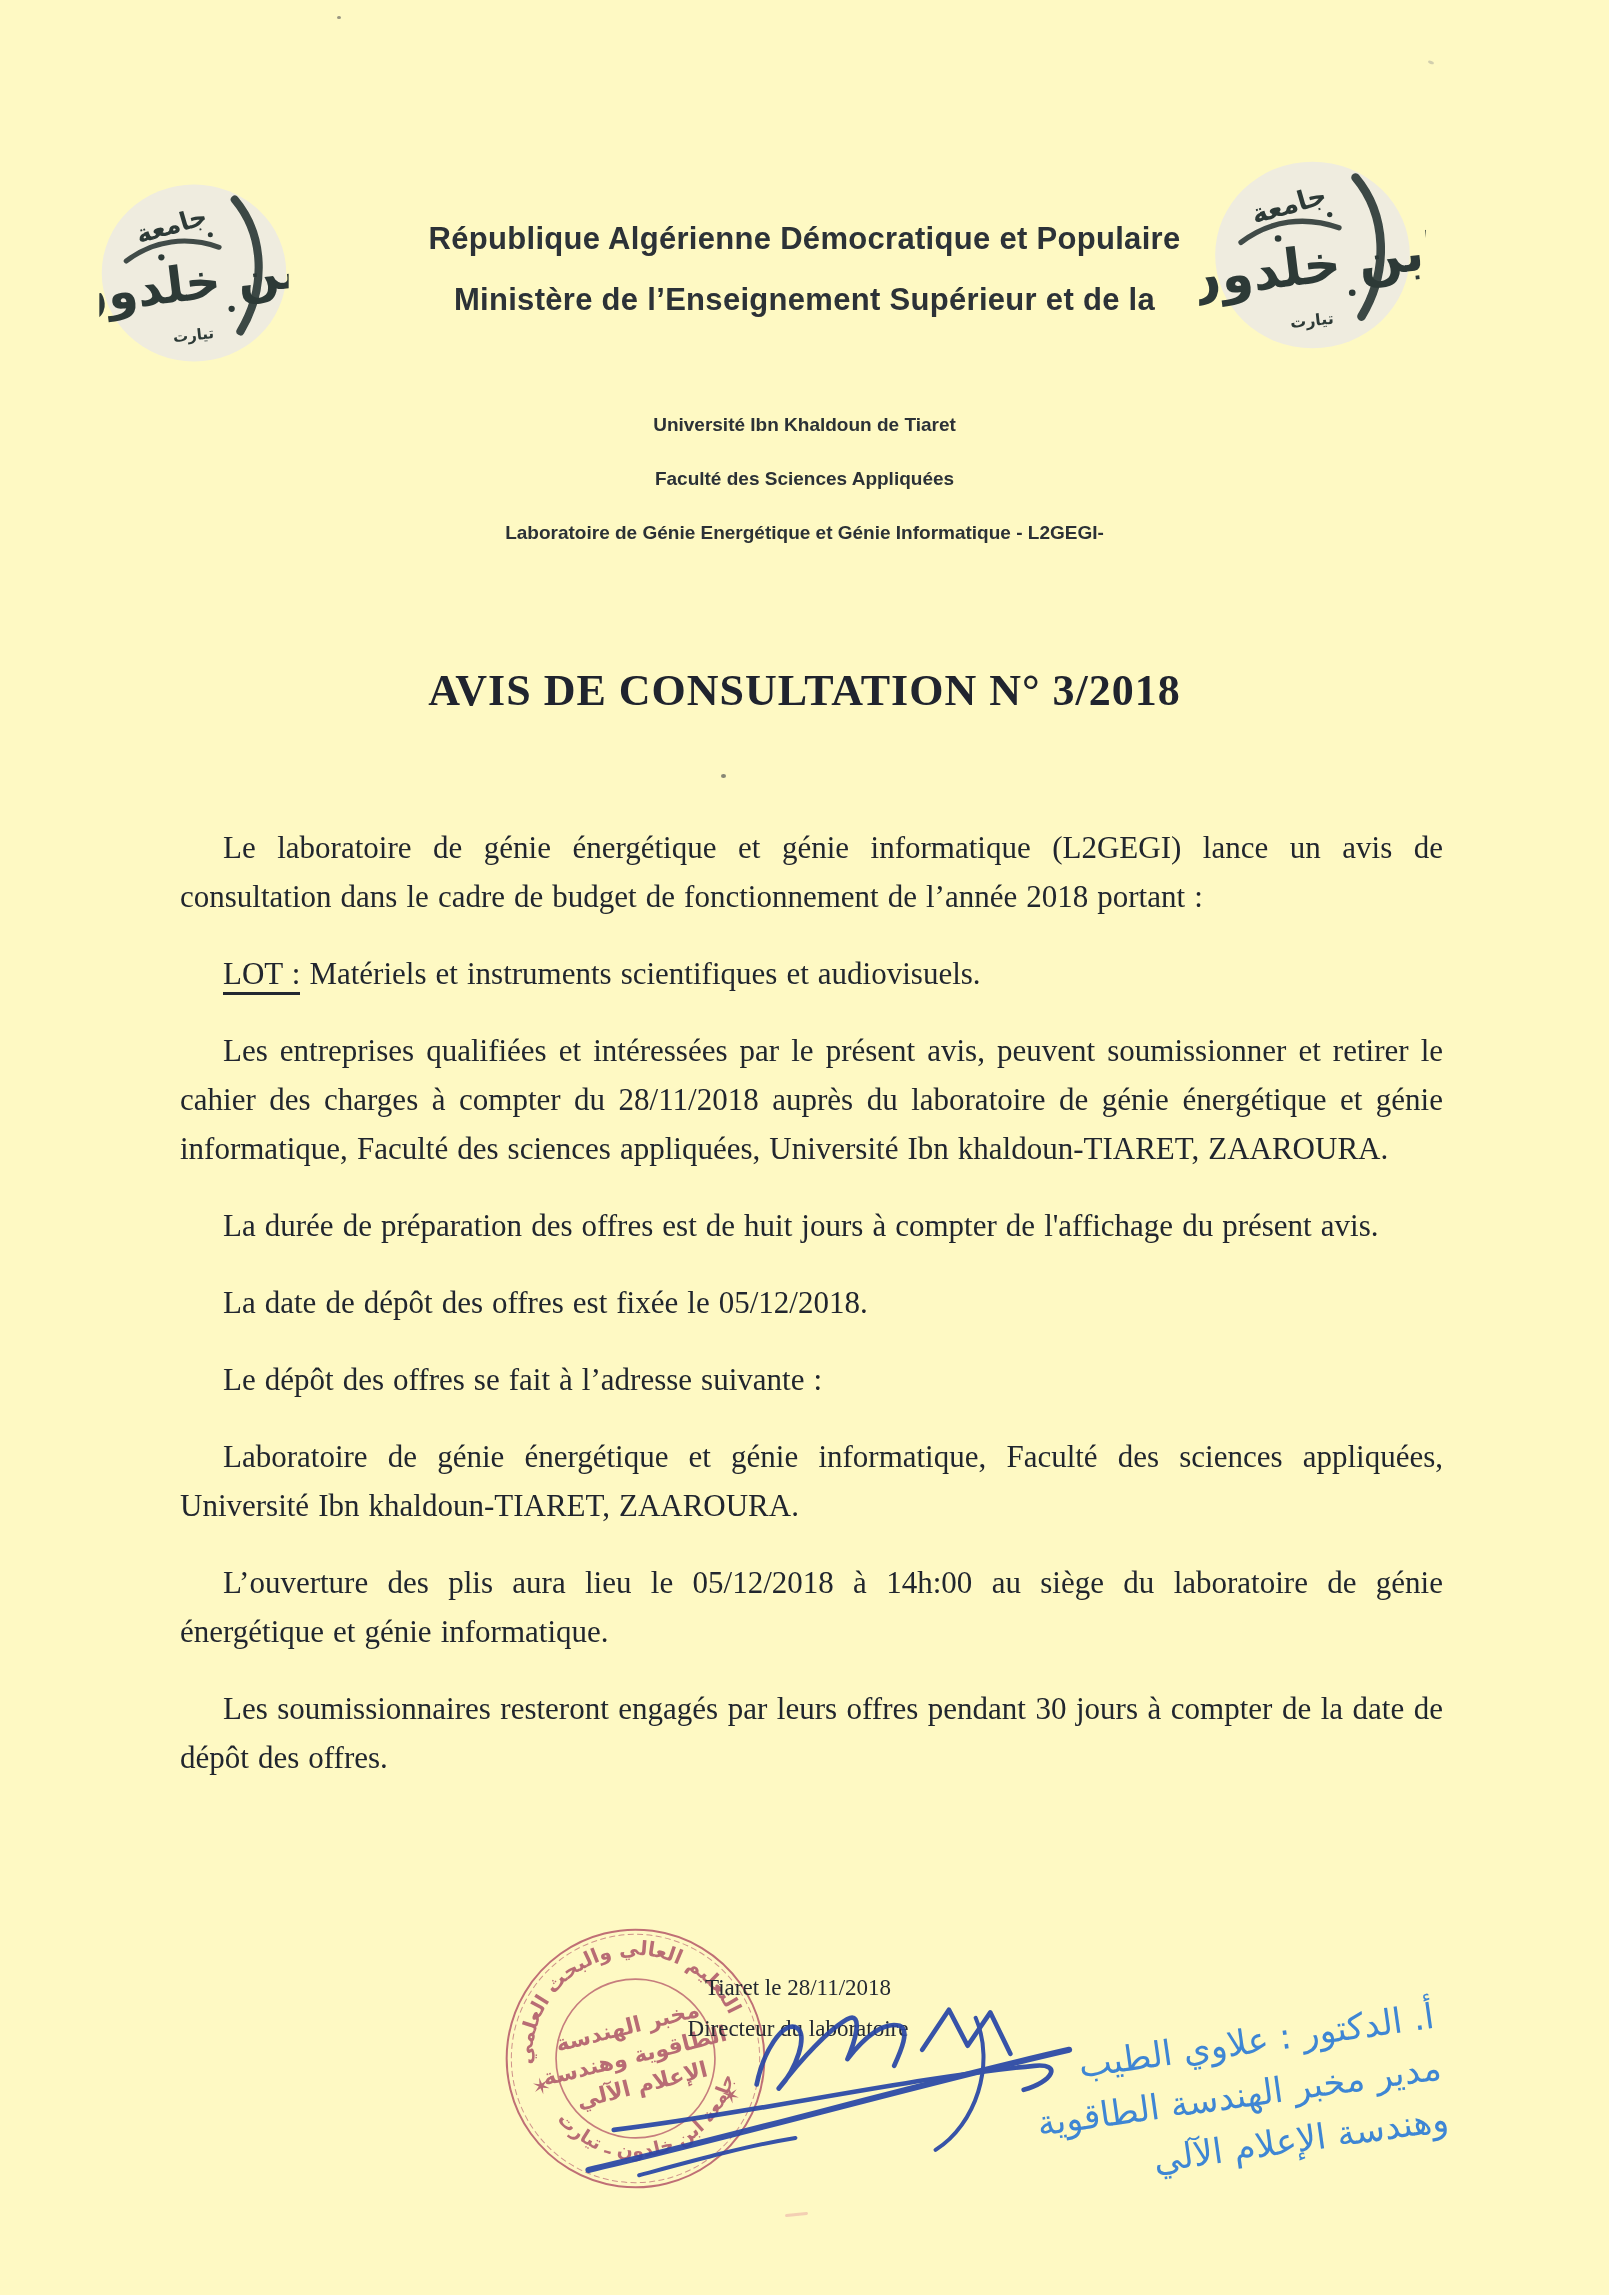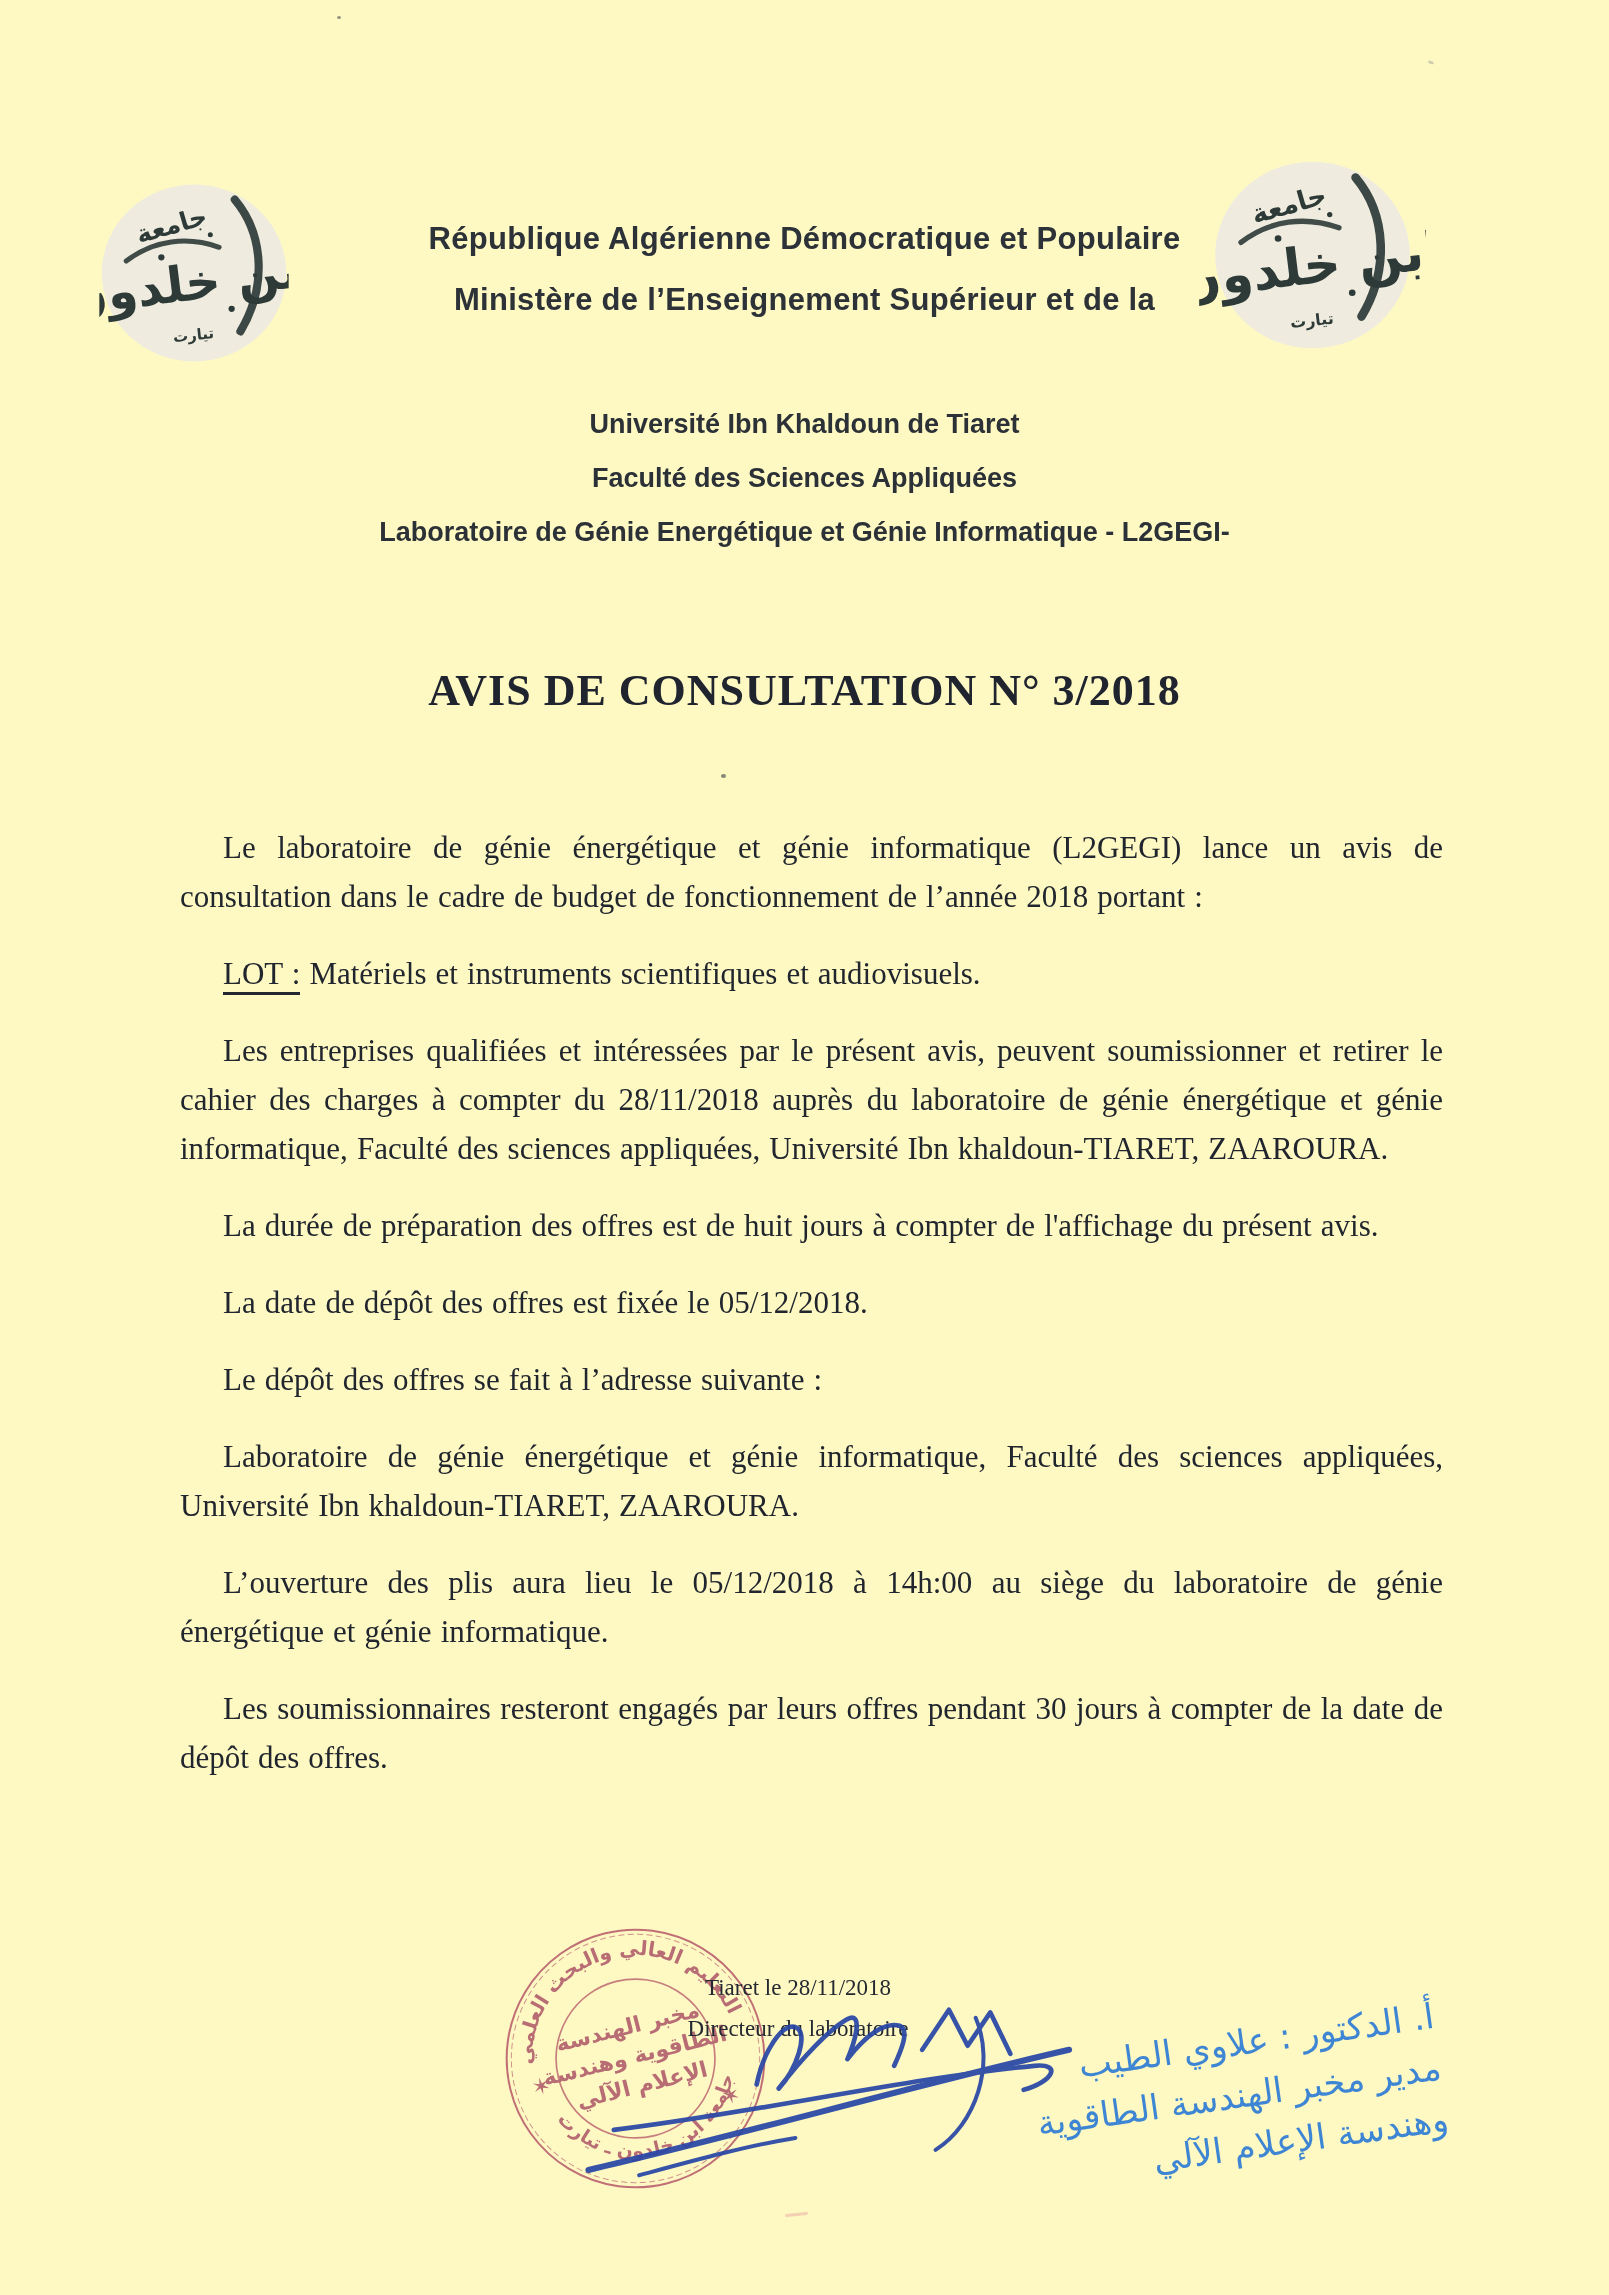--- a/index.html
+++ b/index.html
@@ -11,21 +11,21 @@
   .header-center{
     position:absolute;left:0;right:0;top:220px;text-align:center;
     font-family:"Liberation Sans",sans-serif;font-weight:bold;color:#2c3237;
   }
   .h-line{font-size:31px;line-height:37px;letter-spacing:0.3px;}
   .h-gap{margin-bottom:24px;}
   .inst{
     position:absolute;left:0;right:0;top:409px;text-align:center;
     font-family:"Liberation Sans",sans-serif;font-weight:bold;color:#2b3136;
   }
-  .inst div{font-size:27px;line-height:31px;}
+  .inst div{font-size:19px;line-height:31px;}
   .inst .gap{margin-bottom:23px;}
   .doc-title{
     position:absolute;left:0;right:0;top:665px;text-align:center;
     font-weight:bold;font-size:44px;letter-spacing:1px;color:#20242e;
   }
   
   .body-text{
     position:absolute;left:180px;width:1263px;top:823px;
     font-size:31px;line-height:49px;text-align:justify;color:#21262e;
   }

